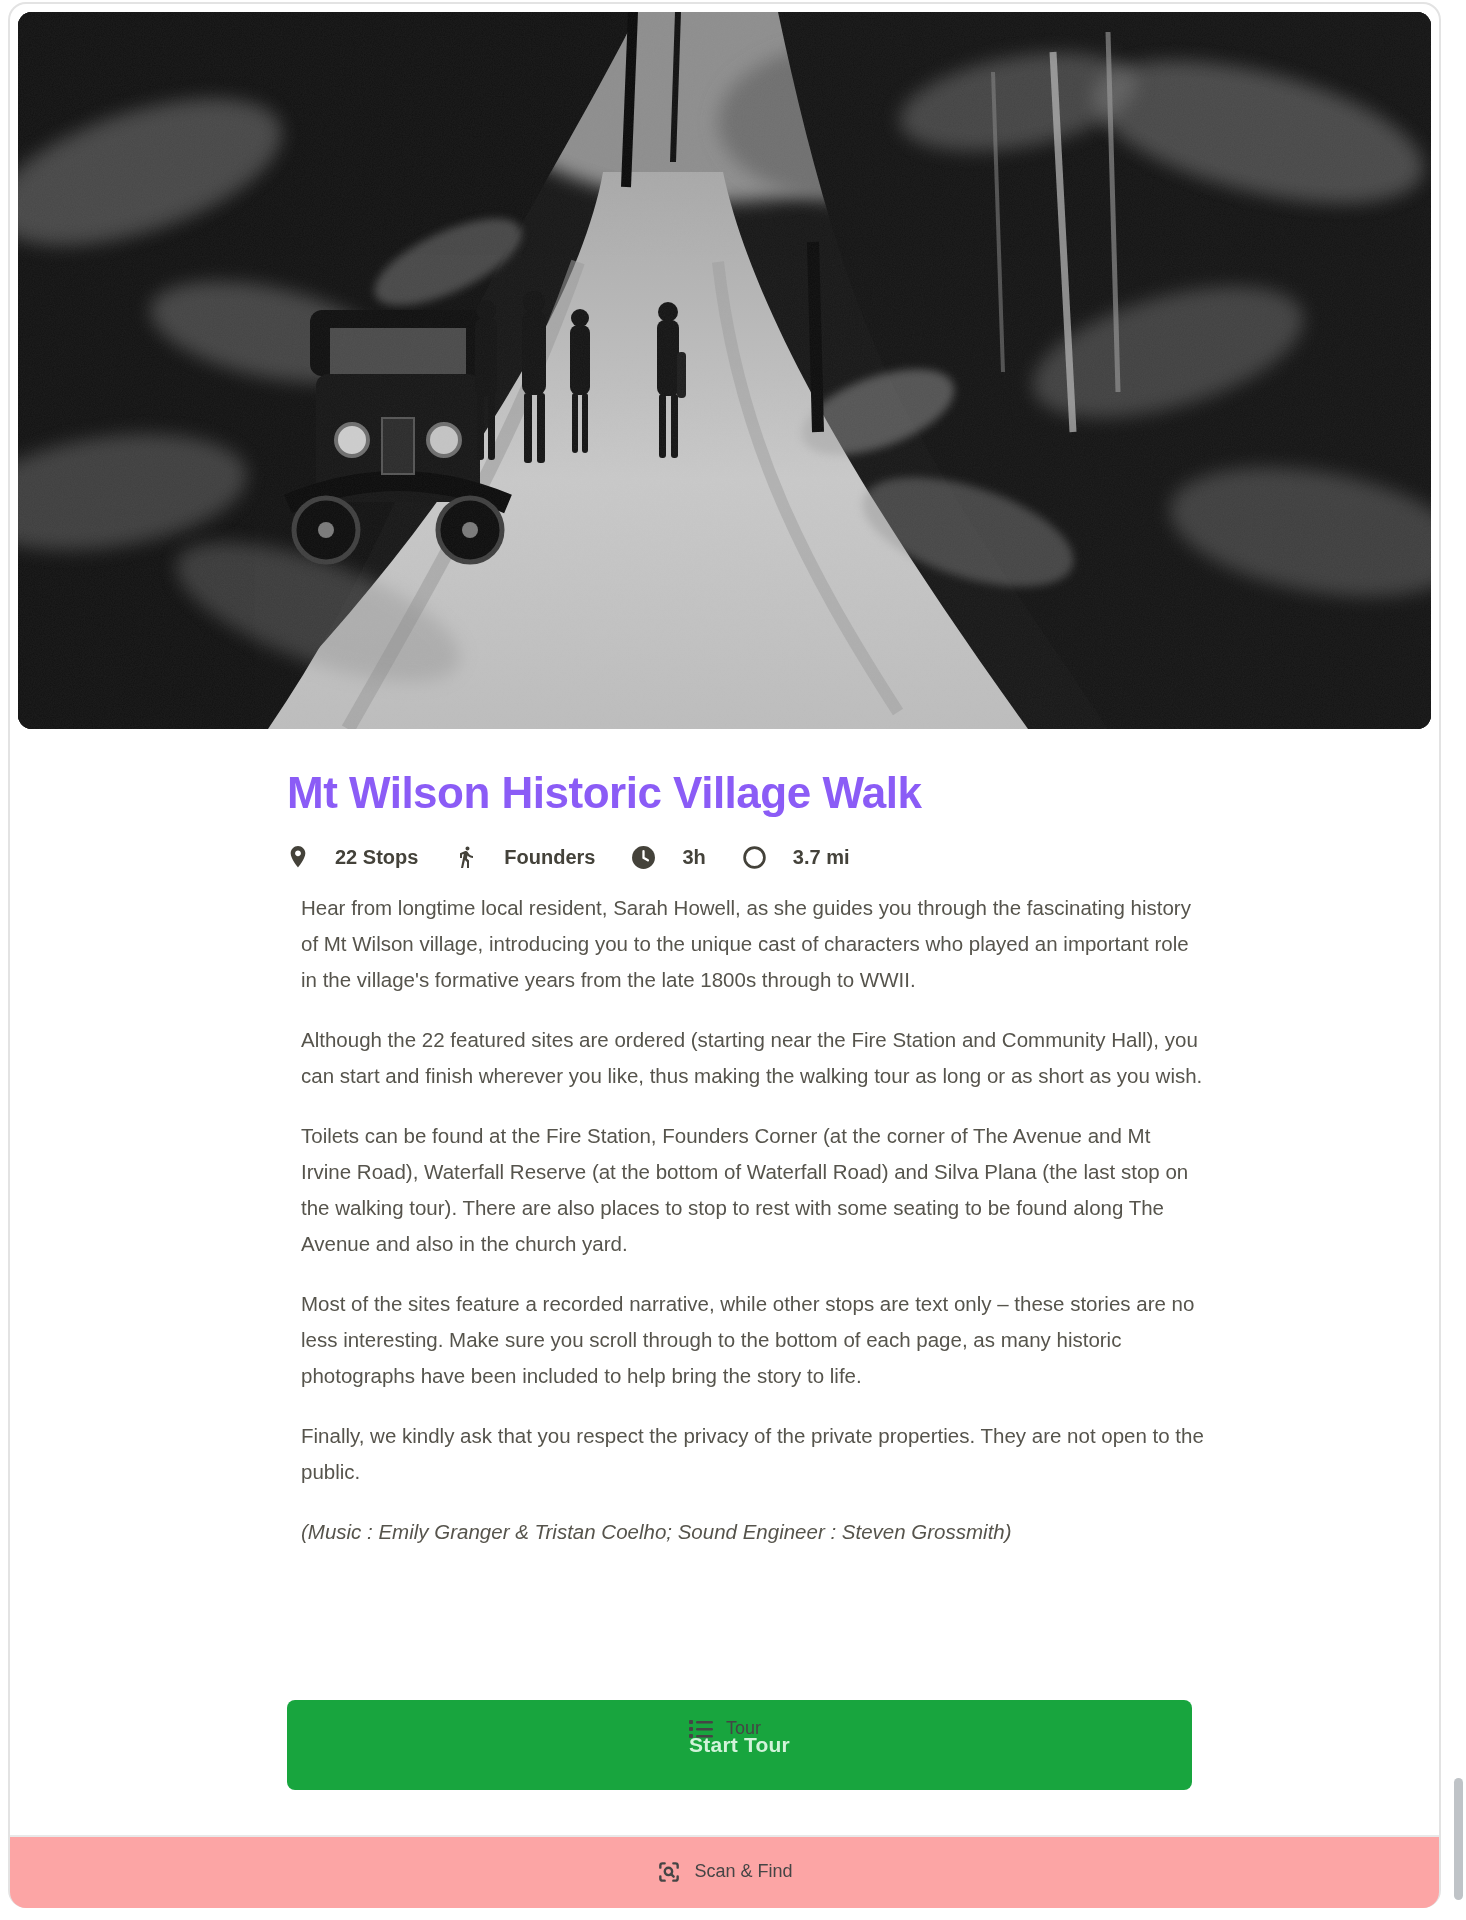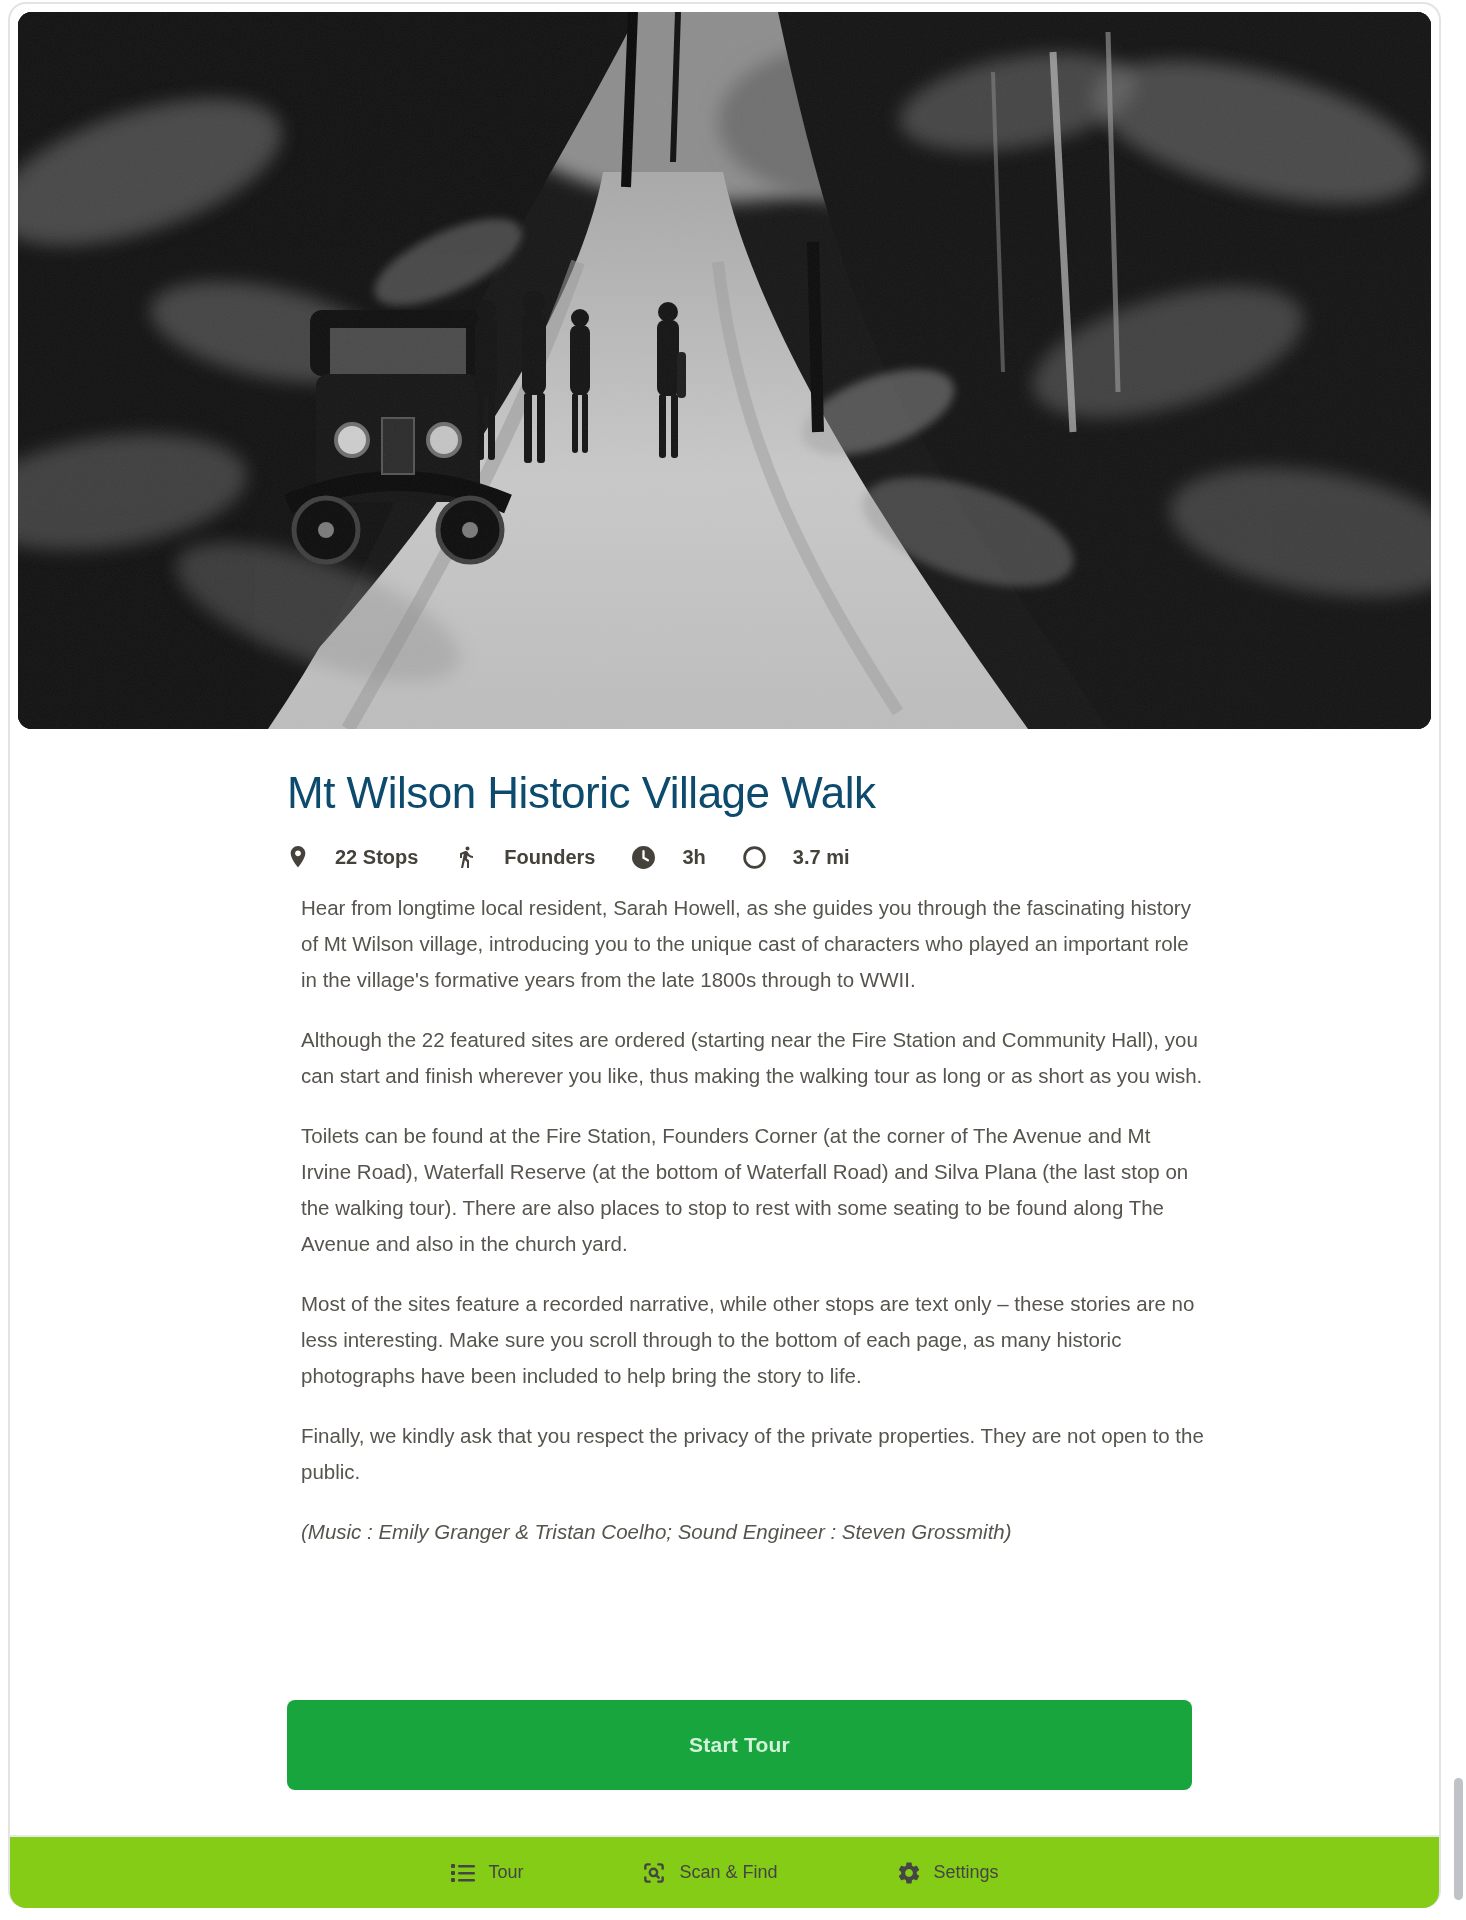--- a/index.html
+++ b/index.html
@@ -5,40 +5,40 @@
   * { margin:0; padding:0; box-sizing:border-box; }
   html,body { width:1466px; height:1920px; background:#ffffff; overflow:hidden;
               font-family:"Liberation Sans", sans-serif; }
   .card { position:absolute; left:8px; top:2px; width:1433px; height:1906px;
           background:#ffffff; border:2px solid #e3e3e3; border-radius:18px; }
   .hero { position:absolute; left:8px; top:8px; width:1413px; height:717px;
           border-radius:14px; overflow:hidden; background:#1c1c1c; }
   .hero svg { display:block; width:100%; height:100%; }
 
   .page-title { position:absolute; left:277px; top:764px; width:920px;
-                font-size:44px; font-weight:normal; color:#0c4a6e; letter-spacing:-0.5px; }
+                font-size:44px; font-weight:bold; color:#8b5cf6; letter-spacing:-0.5px; }
 
   .stats { position:absolute; left:277px; top:840px; display:flex; align-items:center; gap:36px; }
   .stat { display:flex; align-items:center; gap:26px; color:#44423a;
           font-size:20px; font-weight:bold; }
   .stat svg { display:block; }
 
   .paras { position:absolute; left:277px; top:886px; width:905px;margin-left:14px; }
   .paras p { font-size:20.5px; line-height:36px; color:#56544c; margin-bottom:24px; }
   .credits { font-size:20.5px; line-height:34px; color:#56544c; font-style:italic; }
 
   .start-btn { position:absolute; left:277px; top:1696px; width:905px; height:90px;
                background:#18a53e; border:none; border-radius:8px; cursor:pointer;
                font-family:"Liberation Sans", sans-serif;
                font-size:21px; font-weight:bold; color:#d2f3da; letter-spacing:0.2px; }
 
   .nav-divider { position:absolute; left:0; top:1831px; width:100%; height:2px; background:#e9e9e9; }
   .bottom-nav { position:absolute; left:0; top:1833px; width:100%; height:71px;
                 display:flex; align-items:center; justify-content:center; gap:118px;
-                background:#84cc16; border-radius:0 0 16px 16px; }
+                background:#fca5a5; border-radius:0 0 16px 16px;flex-direction:column; }
   .nav-item { display:flex; align-items:center; gap:12px; color:#454545;
               font-size:18px; cursor:pointer; }
   .nav-item svg { display:block; }
 
   .scroll-thumb { position:absolute; right:3px; top:1778px; width:9px; height:122px;
                   background:#bfc3c7; border-radius:5px; }
 </style>
 </head>
 <body>
 

